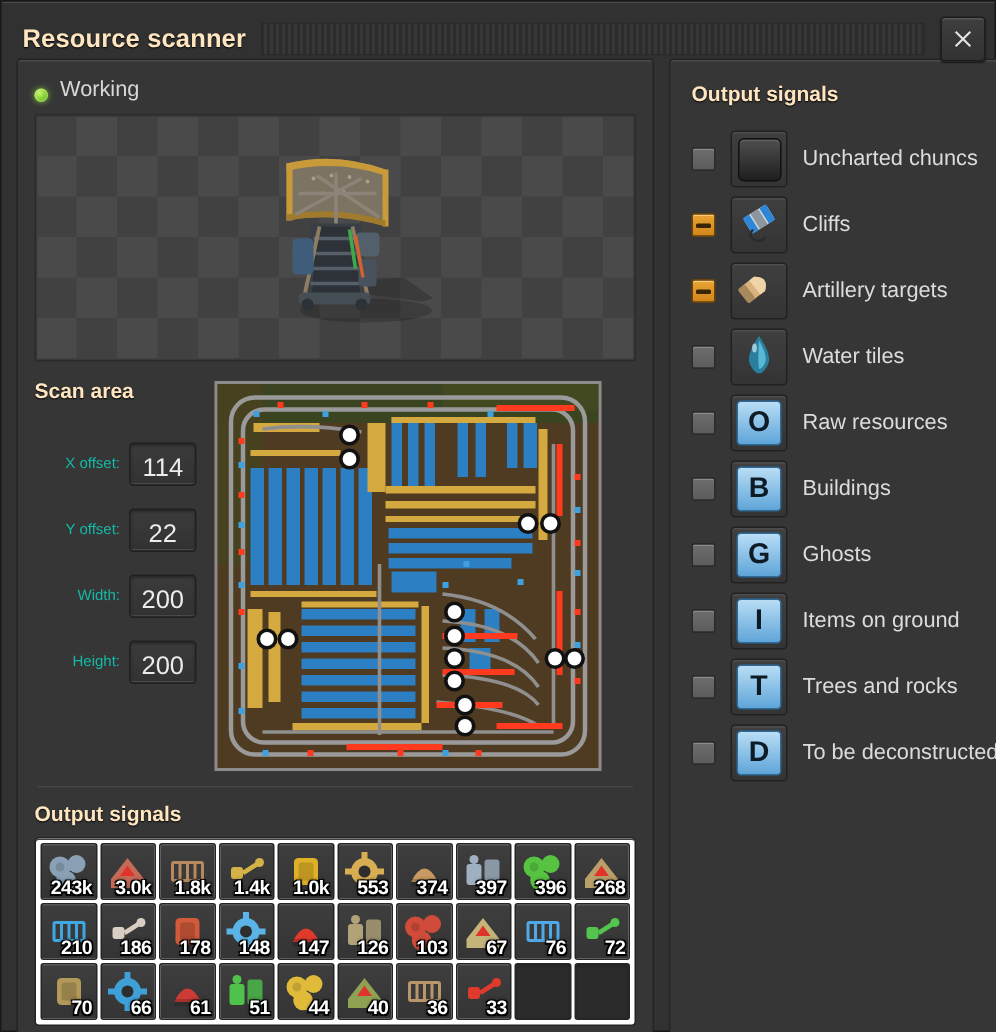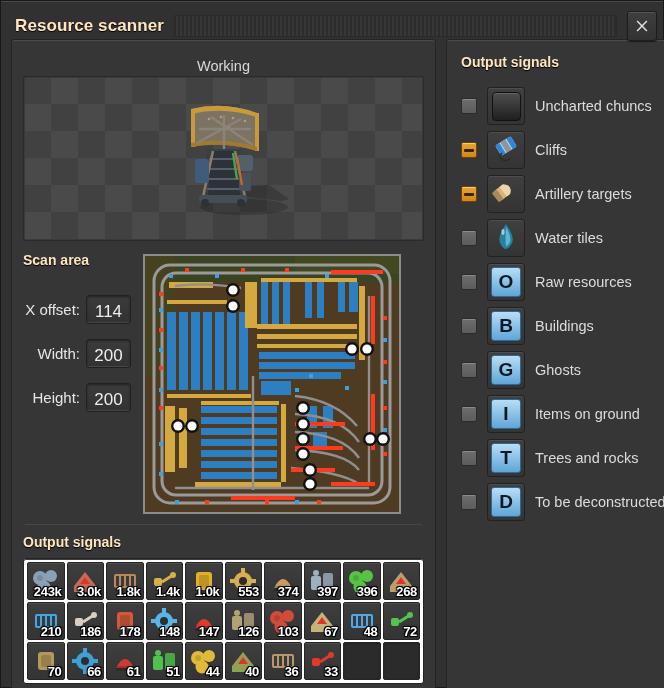--- a/index.html
+++ b/index.html
@@ -90,25 +90,24 @@
   }
 
   #right-panel {
     flex: 1 1 auto;
     padding: 14px 12px 12px 14px;
   }
 
   
   #status-row {
     display: flex;
-    align-items: center;
+    align-items: flex-end;
     gap: 8px;
     height: 18px;
     margin-bottom: 8px;
-    flex-direction: column;
   }
   #status-led {
     width: 9px; height: 9px;
     border-radius: 50%;
     background: radial-gradient(circle at 35% 32%, #cdf56b, #73c72a 60%, #4c8e18);
     box-shadow: 0 0 4px rgba(140,220,60,.8), inset 0 0 2px #e8ffb0;
   }
   #status-label {
     color: #d8d8d8;
     font-size: 14.5px;
@@ -152,22 +151,22 @@
 
   .field-row {
     display: flex;
     align-items: center;
     justify-content: flex-end;
     gap: 6px;
     height: 33px;
     margin-bottom: 11px;
   }
   .field-label {
-    color: #e5e5e5;
-    font-size: 15px;
+    color: #14b8a6;
+    font-size: 10px;
     white-space: nowrap;
   }
   .field-input {
     width: 45px; height: 29px;
     flex: 0 0 45px;
     background: linear-gradient(#3b3b3b, #323232);
     border: 1px solid #202020;
     border-radius: 3px;
     box-shadow: inset 0 1px 2px #242424, inset 0 -1px 0 #4a4a4a;
     color: #ececec;
@@ -402,20 +401,24 @@
       <div id="scan-section">
 
         <div id="scan-fields">
           <div class="section-title" id="scan-title">Scan area</div>
 
           <div class="field-row">
             <span class="field-label">X offset:</span>
             <div class="field-input">114</div>
           </div>
 
+          <div class="field-row">
+            <span class="field-label">Y offset:</span>
+            <div class="field-input">22</div>
+          </div>
 
           <div class="field-row">
             <span class="field-label">Width:</span>
             <div class="field-input">200</div>
           </div>
 
           <div class="field-row">
             <span class="field-label">Height:</span>
             <div class="field-input">200</div>
           </div>
@@ -791,21 +794,21 @@
           <div class="slot">
             <div class="slot-icon">
               <svg width="34" height="34">
                 <rect x="6" y="10" width="22" height="14" rx="2" fill="#4fa8e8"></rect>
                 <rect x="8" y="12" width="3" height="10" fill="#3a3a3a"></rect>
                 <rect x="13" y="12" width="3" height="10" fill="#3a3a3a"></rect>
                 <rect x="18" y="12" width="3" height="10" fill="#3a3a3a"></rect>
                 <rect x="23" y="12" width="3" height="10" fill="#3a3a3a"></rect>
               </svg>
             </div>
-            <div class="slot-count">48</div>
+            <div class="slot-count">76</div>
           </div>
           <div class="slot">
             <div class="slot-icon">
               <svg width="34" height="34">
                 <rect x="7" y="14" width="8" height="8" rx="2" fill="#53c44e"></rect>
                 <path d="M15 18 L26 11" stroke="#53c44e" stroke-width="3"></path>
                 <circle cx="26" cy="11" r="3" fill="#53c44e"></circle>
               </svg>
             </div>
             <div class="slot-count">72</div>

